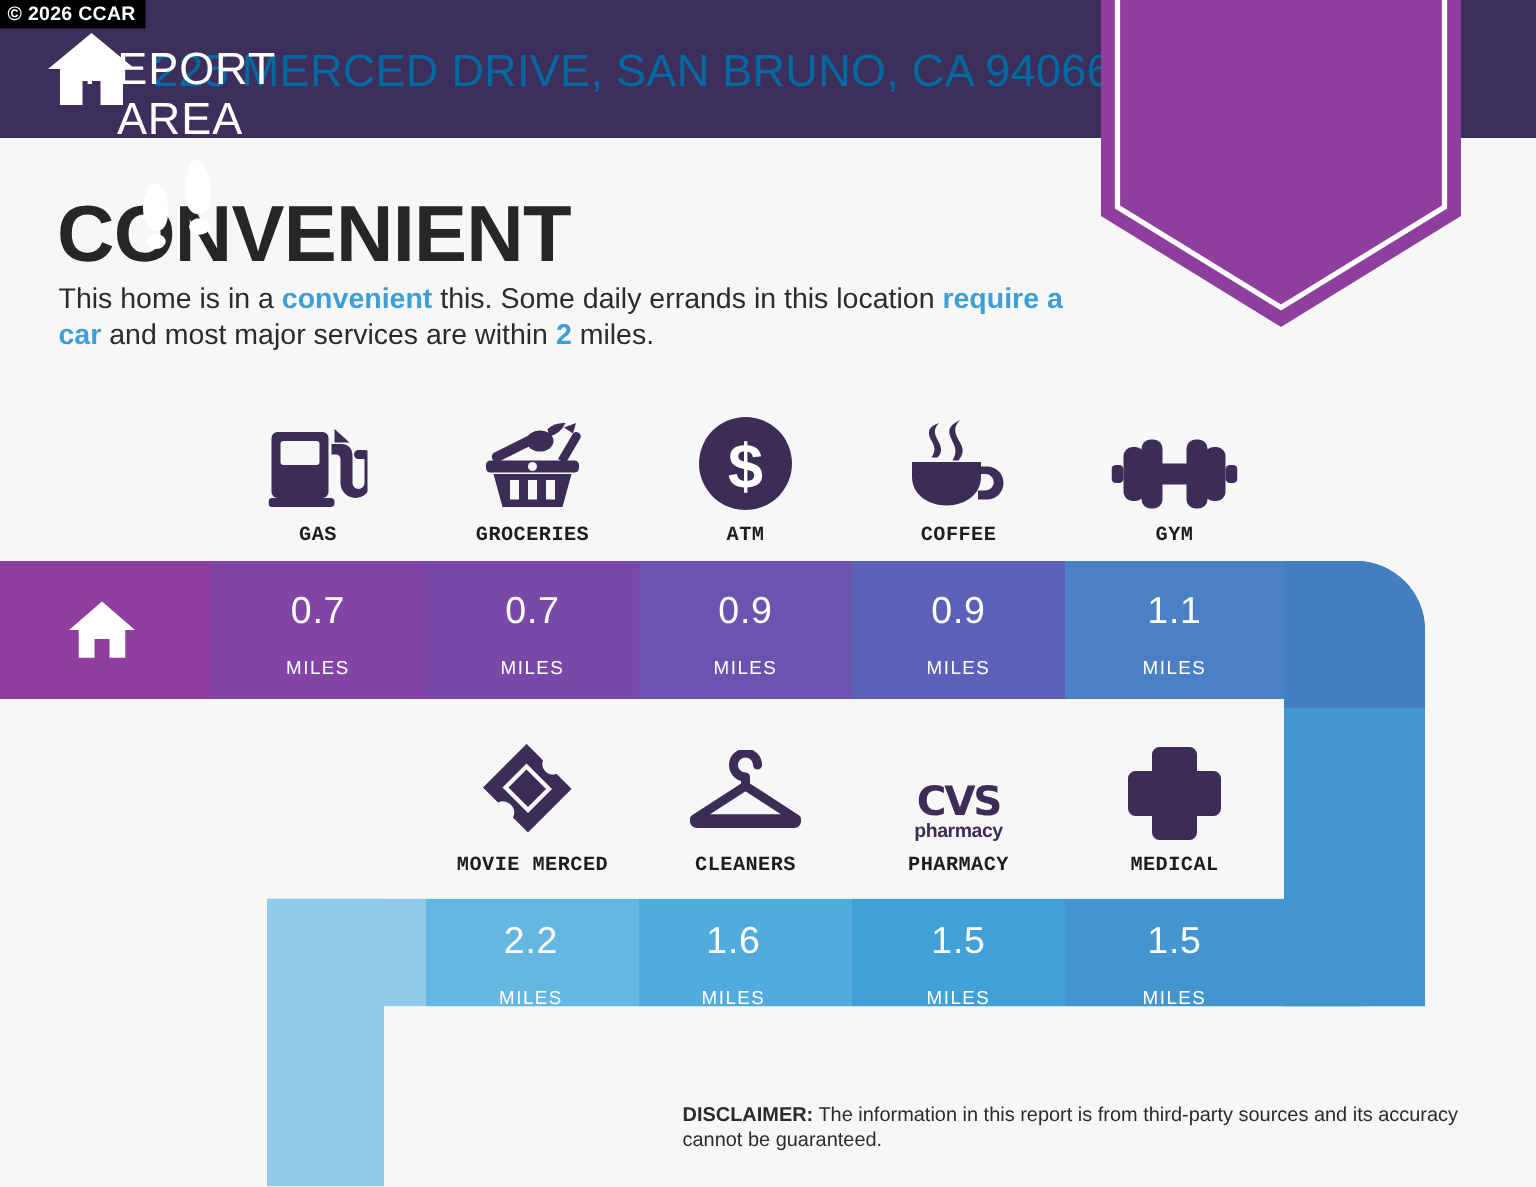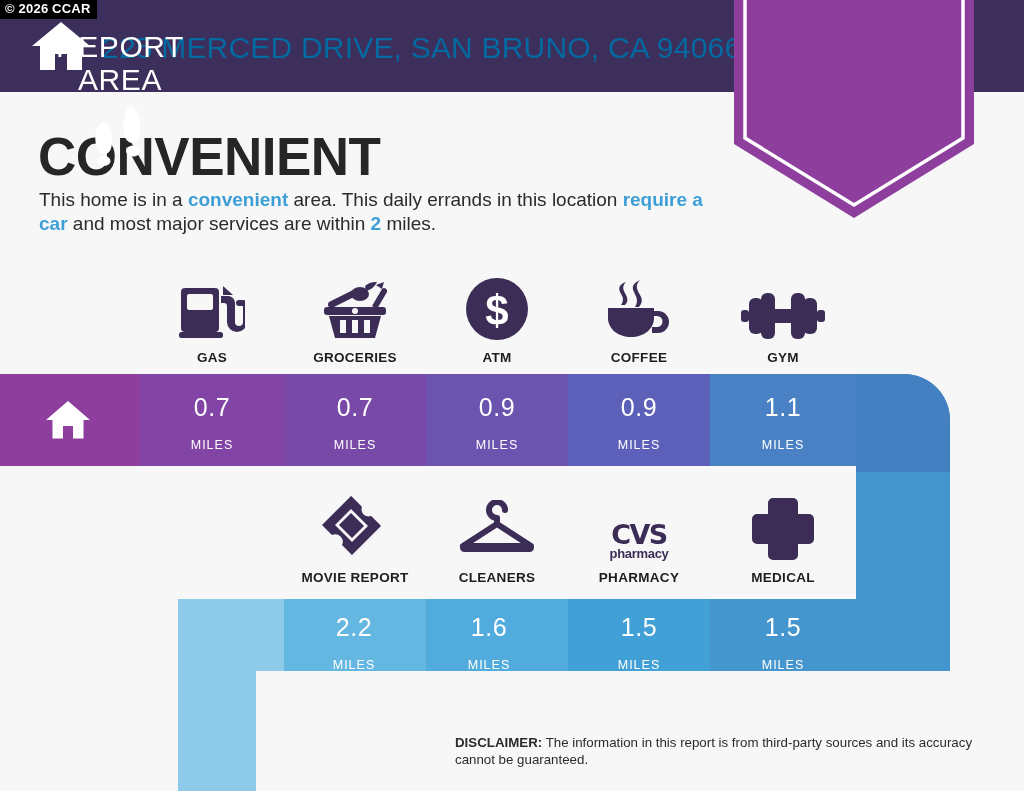--- a/index.html
+++ b/index.html
@@ -110,20 +110,21 @@
     align-items: flex-end;
     justify-content: center;
   }
   .iconlabel {
     margin-top: 10px;
     font-size: 13.5px;
     font-weight: bold;
     color: #1d1d1d;
     letter-spacing: .3px;
     white-space: nowrap;
+    font-family: Liberation Mono, monospace;
   }
 
   
   .dist {
     position: absolute;
     text-align: center;
     color: #ffffff;
     pointer-events: none;
   }
   .dist .num {
@@ -196,21 +197,21 @@
   <g fill="#ffffff">
     <path d="M8 20 C3 26 2 36 5 44 C7 50 13 52 17 48 C21 44 21 32 18 24 C16 19 11 16 8 20 Z"></path>
     <ellipse cx="12" cy="57" rx="6.5" ry="5"></ellipse>
     <path d="M36 4 C31 11 30 24 33 33 C35 39 42 41 46 36 C50 31 49 17 45 8 C43 3 39 0 36 4 Z"></path>
     <ellipse cx="41" cy="47" rx="7" ry="5.5"></ellipse>
   </g>
 </svg>
 
 <div class="title">CONVENIENT</div>
 <div class="subtitle">
-  <span>This home is in a </span><span class="hl">convenient</span><span> area. This daily errands in this location </span><span class="hl">require a car</span><span> and most major services are within </span><span class="hl">2</span><span> miles.</span>
+  <span>This home is in a </span><span class="hl">convenient</span><span> this. Some daily errands in this location </span><span class="hl">require a car</span><span> and most major services are within </span><span class="hl">2</span><span> miles.</span>
 </div>
 
 <svg id="snake" viewBox="0 0 1024 791">
   <defs>
     <clipPath id="clipRow1">
       <path d="M0 374 H904 a46 46 0 0 1 46 46 V466 H0 Z"></path>
     </clipPath>
     <clipPath id="clipRight">
       <path d="M856 374 H904 a46 46 0 0 1 46 46 V625 a46 46 0 0 1 -46 46 H856 V374 Z
                M856 466 H904 V600 H856 Z"></path>
@@ -363,21 +364,21 @@
     <div class="iconbox">
       <svg width="70" height="66" viewBox="0 0 70 66">
         <g fill="#3b2d56">
           <path d="M41 2 l11 11 a7 7 0 0 0 9 9 l9 9 l-11 11 a7 7 0 0 0 -9 -9 l-9 -9 Z" transform="translate(-10,0)"></path>
           <path d="M31 2 L2 31 l10 10 a7.5 7.5 0 0 1 10 10 l10 10 L61 32 L51 22 a7.5 7.5 0 0 1 -10 -10 Z"></path>
           <path d="M31 15 L15 31 l17 17 L48 32 Z" fill="#f7f7f8"></path>
           <path d="M31 19 L19 31 l13 13 L44 32 Z"></path>
         </g>
       </svg>
     </div>
-    <div class="iconlabel">MOVIE REPORT</div>
+    <div class="iconlabel">MOVIE MERCED</div>
   </div>
 
   <div class="cellcol" style="left:426px; width:142px;">
     <div class="iconbox">
       <svg width="84" height="60" viewBox="0 0 84 60">
         <g fill="none" stroke="#3b2d56" stroke-width="6" stroke-linecap="round" stroke-linejoin="round">
           <path d="M42 24 v-6 a8 8 0 1 1 8 -8"></path>
           <path d="M42 24 L8 46 h68 Z"></path>
         </g>
         <rect x="5" y="43" width="74" height="9" rx="4.5" fill="#3b2d56"></rect>

